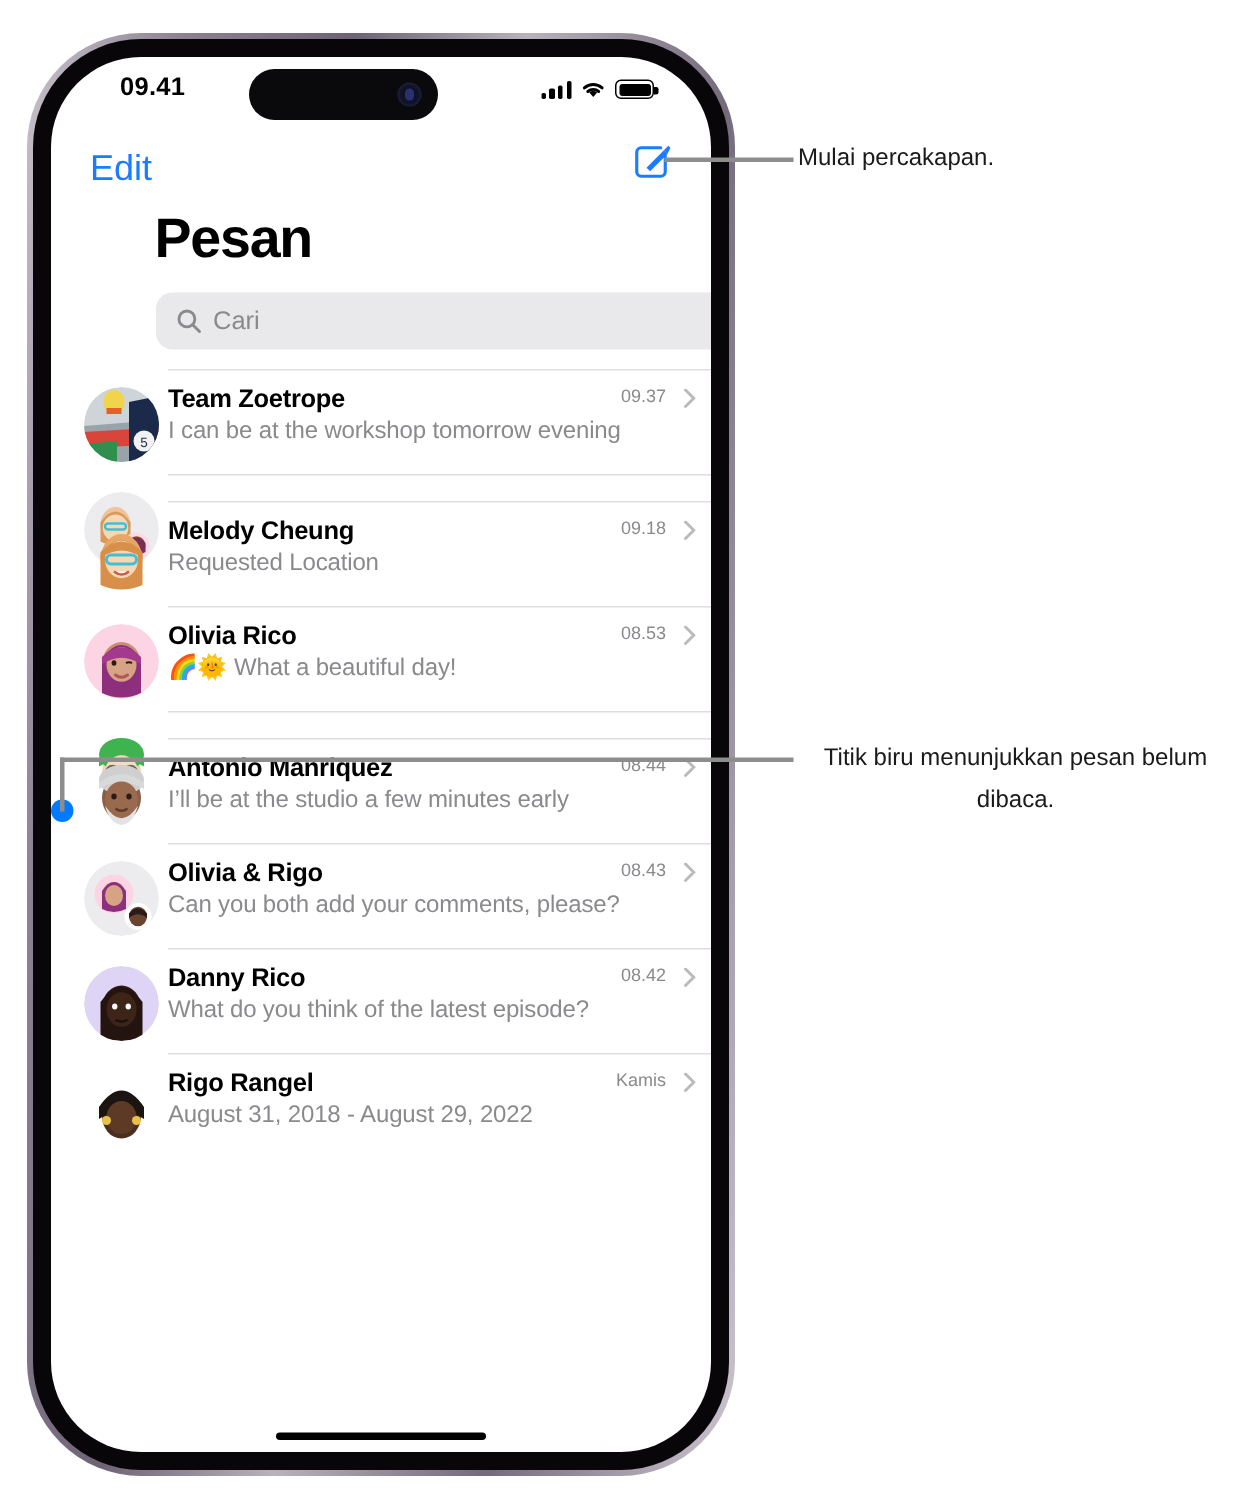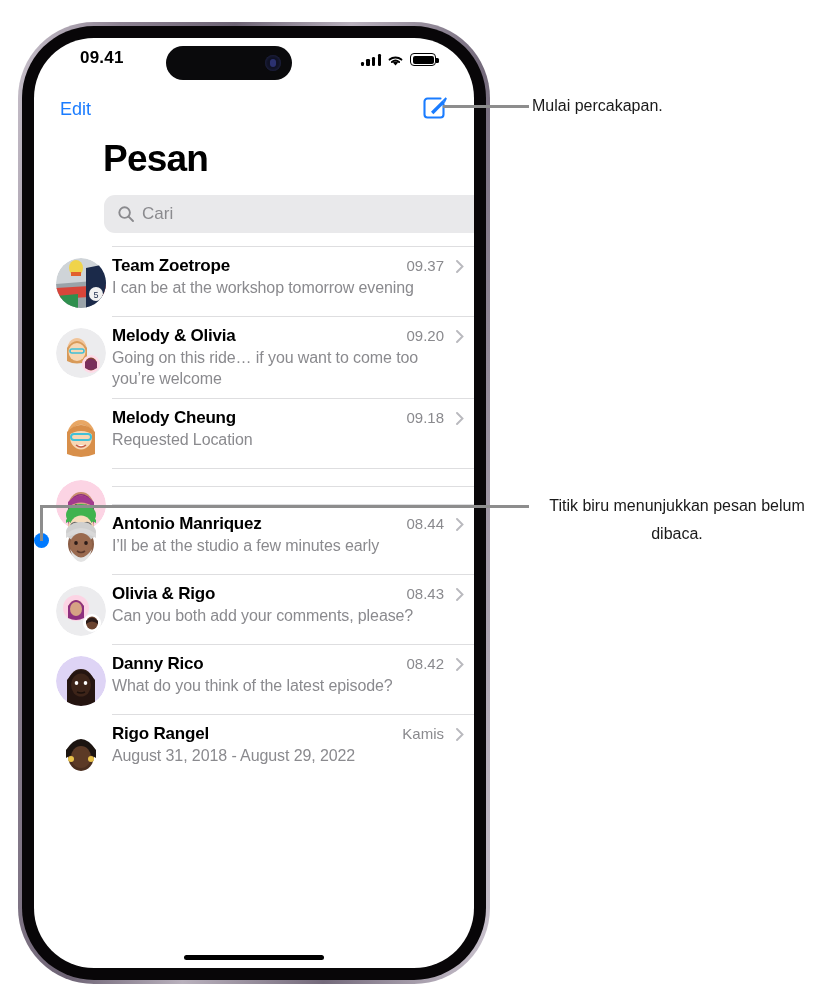--- a/index.html
+++ b/index.html
@@ -76,21 +76,21 @@
   .batt::after {
     content:""; position:absolute; right:-3.6px; top:4px;
     width:2.2px; height:5px; background:#000; border-radius:0 1.5px 1.5px 0;
   }
   .batt span { display:block; height:100%; background:#000; border-radius:2px; }
 
   
   .navrow { position:absolute; left:0; top:55px; width:440px; height:38px; }
   .edit-btn {
     position:absolute; left:26px; top:6px;
-    font-size:18px; color:#1a7cff; cursor:pointer;
+    font-size:24px; color:#1a7cff; cursor:pointer;
   }
   .compose-btn {
     position:absolute; right:24px; top:0px;
     width:30px; height:30px; cursor:pointer;
   }
   .page-title {
     position:absolute; left:25px; top:100px;
     font-size:37px; font-weight:bold; color:#000;
     letter-spacing:-.8px;
     margin-left:44px;
@@ -122,21 +122,21 @@
     width:50px; height:50px; border-radius:50%;
     overflow:hidden;
   }
   .rowbody { margin-left:78px; padding-right:29px; position:relative; min-height:52px; }
   .rname {
     font-size:17px; font-weight:bold; color:#000;
     letter-spacing:-.2px; line-height:22px;
   }
   .rtime {
     position:absolute; right:30px; top:2px;
-    font-size:15px; color:#8a8a8e;
+    font-size:12px; color:#8a8a8e;
   }
   .chev {
     position:absolute; right:10px; top:4px;
     width:8px; height:13px;
   }
   .rprev {
     font-size:16px; color:#8a8a8e; line-height:21px;
     letter-spacing:-.1px; padding-right:26px;
   }
 
@@ -257,30 +257,20 @@
             <circle cx="25" cy="25" r="25" fill="#ececee"></circle>
             <ellipse cx="21" cy="22" rx="10" ry="12" fill="#f0c49a"></ellipse>
             <path d="M11 20 Q21 6 31 20 L31 33 Q21 38 11 33 Z" fill="#d89a58"></path>
             <ellipse cx="21" cy="24" rx="8.5" ry="9" fill="#f7d7b4"></ellipse>
             <rect x="14" y="21" width="14" height="4" rx="2" fill="none" stroke="#3fc0d8" stroke-width="1.6"></rect>
             <circle cx="35" cy="36" r="9" fill="#ffd9e6"></circle>
             <ellipse cx="35" cy="36" rx="6" ry="6.5" fill="#8a4a2a"></ellipse>
             <path d="M29 34 Q35 27 41 34 L41 40 Q35 44 29 40 Z" fill="#7a2d5a"></path>
           </svg>
         </div>
-        <div class="rowbody">
-          <div class="rname">Melody &amp; Olivia</div>
-          <div class="rtime">09.20</div>
-          <div class="chev">
-            <svg width="8" height="13" viewBox="0 0 8 13">
-                <path d="M1 1 L6.5 6.5 L1 12" stroke="#b9b9be" stroke-width="1.9" fill="none" stroke-linecap="round"></path>
-              </svg>
-          </div>
-          <div class="rprev">Going on this ride… if you want to come too you’re welcome</div>
-        </div>
       </div>
 
       <div class="row">
         <div class="sep"></div>
         <div class="avatar">
           <svg width="50" height="50" viewBox="0 0 50 50">
             <ellipse cx="25" cy="27" rx="14" ry="17" fill="#e8a765"></ellipse>
             <path d="M11 24 Q25 4 39 24 L39 44 Q25 50 11 44 Z" fill="#d88f4a"></path>
             <ellipse cx="25" cy="27" rx="11" ry="12.5" fill="#f7d7b4"></ellipse>
             <path d="M11 22 Q25 8 39 22 L39 26 Q25 16 11 26 Z" fill="#d88f4a"></path>
@@ -308,20 +298,30 @@
             <circle cx="25" cy="25" r="25" fill="#fcd4e4"></circle>
             <ellipse cx="25" cy="27" rx="13" ry="15" fill="#c98f6e"></ellipse>
             <path d="M12 23 Q25 5 38 23 L38 46 Q25 52 12 46 Z" fill="#8e2f7e"></path>
             <ellipse cx="25" cy="27" rx="10" ry="11.5" fill="#d6a384"></ellipse>
             <path d="M12 22 Q25 9 38 22 L38 27 Q25 18 12 27 Z" fill="#a33a8e"></path>
             <ellipse cx="20" cy="26" rx="1.6" ry="1.8" fill="#2b1b18"></ellipse>
             <path d="M28 26 q2 -1 4 0" stroke="#2b1b18" stroke-width="1.4" fill="none"></path>
             <path d="M21 34 Q25 37 29 34" stroke="#b2535e" stroke-width="2" fill="none" stroke-linecap="round"></path>
           </svg>
         </div>
+        <div class="rowbody">
+          <div class="rname">Olivia Rico</div>
+          <div class="rtime">08.53</div>
+          <div class="chev">
+            <svg width="8" height="13" viewBox="0 0 8 13">
+                <path d="M1 1 L6.5 6.5 L1 12" stroke="#b9b9be" stroke-width="1.9" fill="none" stroke-linecap="round"></path>
+              </svg>
+          </div>
+          <div class="rprev emo">🌈🌞 What a beautiful day!</div>
+        </div>
       </div>
 
       <div class="row">
         <div class="sep"></div>
         <div class="avatar">
           <svg width="50" height="50" viewBox="0 0 50 50">
             <ellipse cx="25" cy="29" rx="13" ry="15" fill="#f2d3b0"></ellipse>
             <path d="M10 22 Q25 2 40 22 L40 25 Q25 16 10 25 Z" fill="#3fb34f"></path>
             <ellipse cx="25" cy="17" rx="15" ry="11" fill="#3fb34f"></ellipse>
             <ellipse cx="25" cy="30" rx="11.5" ry="12.5" fill="#f6dcbc"></ellipse>

